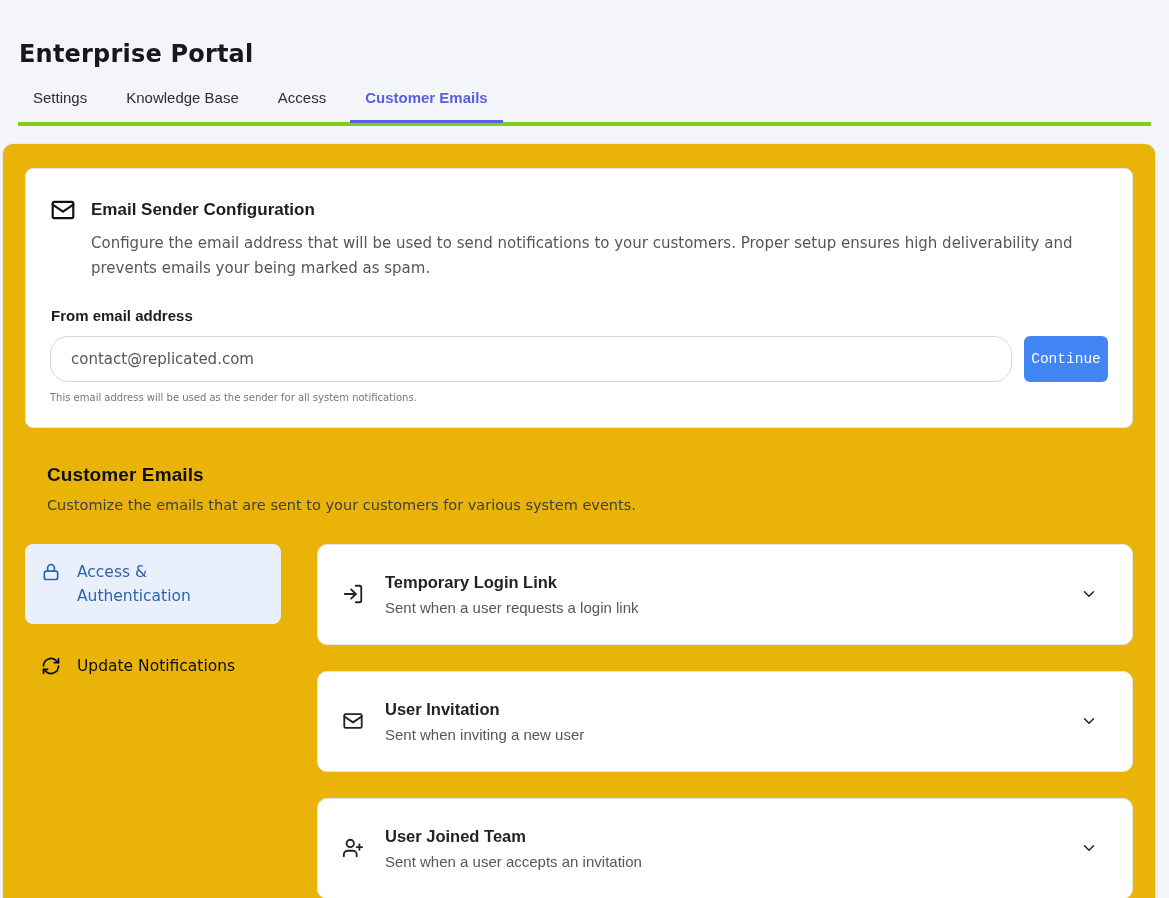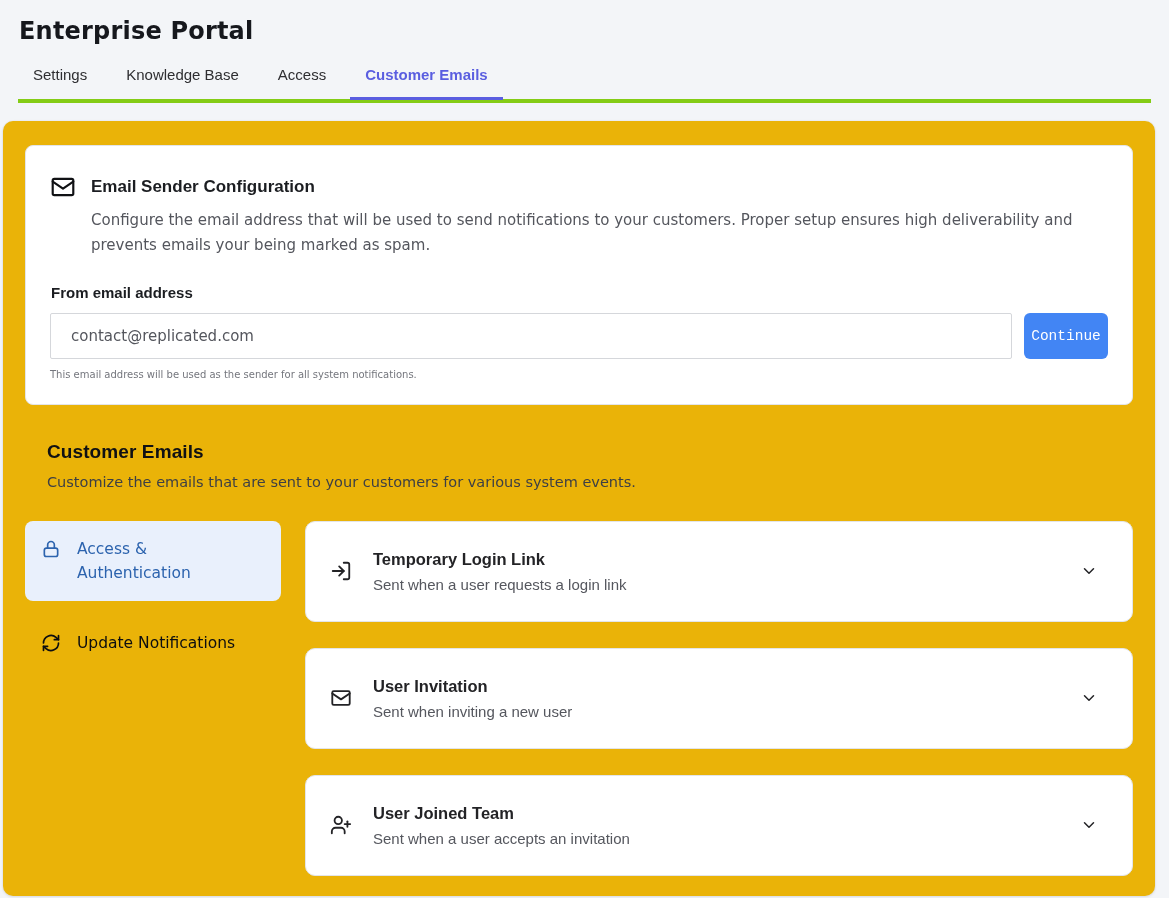--- a/index.html
+++ b/index.html
@@ -4,21 +4,21 @@
 <style>
   * { box-sizing: border-box; margin: 0; padding: 0; }
   html,body { width: 1169px; height: 898px; }
   body {
     background: #f3f5f8;
     font-family: "Liberation Sans", sans-serif;
     color: #1b1d21;
     overflow: hidden;
   }
   
-  .header { padding: 16px 19px 0 19px; }
+  .header { padding: 16px 19px 0 19px; margin-top: 23px; }
   .page-title {
     font-family: "DejaVu Sans", sans-serif;
     font-size: 24px; font-weight: 700; color: #16181d;
     line-height: 30px; letter-spacing: .2px;
   }
   .tabs {
     display: flex; gap: 9px;
     margin: 20px 18px 0 18px;
     border-bottom: 4px solid #84cc16;
   }
@@ -55,21 +55,21 @@
   .sender-desc {
     margin: 8px 0 0 41px;
     font-family: "DejaVu Sans", sans-serif;
     font-size: 15px; line-height: 1.65; color: #54565d;
     max-width: 1000px;
   }
   .from-label { margin: 26px 0 0 1px; font-size: 15px; font-weight: 700; color: #1b1d21; }
   .input-row { display: flex; gap: 12px; margin-top: 12px; align-items: stretch; }
   .email-input {
     flex: 1; height: 46px;
-    border: 1px solid #d5d7db; border-radius: 2px;
+    border: 1px solid #d5d7db; border-radius: 18px;
     padding: 12px 20px; font-size: 15px; color: #54565d;
     font-family: "DejaVu Sans", sans-serif;
     background: #fff; outline: none;
   }
   .continue-btn {
     width: 84px; height: 46px;
     background: #4285f4; color: #ffffff;
     border: none; border-radius: 6px;
     font-size: 14.5px; cursor: pointer;
     font-family: Liberation Mono, monospace;
@@ -82,21 +82,21 @@
   .section-title {
     margin: 36px 0 0 22px;
     font-size: 19px; font-weight: 700; color: #101114;
     letter-spacing: .1px;
   }
   .section-subtitle {
     margin: 11px 0 0 22px;
     font-family: "DejaVu Sans", sans-serif;
     font-size: 14.5px; color: #3d3f45;
   }
-  .content-grid { display: flex; gap: 24px; margin-top: 31px; align-items: flex-start; }
+  .content-grid { display: flex; gap: 36px; margin-top: 31px; align-items: flex-start; }
   
   .category-nav { width: 256px; flex: 0 0 auto; }
   .cat-item {
     display: flex; gap: 16px; align-items: flex-start;
     padding: 16px; border-radius: 8px; cursor: pointer;
     font-family: "DejaVu Sans", sans-serif;
     font-size: 15.5px; line-height: 1.55;
   }
   .cat-item .icon { flex: 0 0 auto; margin-top: 2px; display: flex; }
   .cat-item.active { background: #e9f0fc; color: #2c63ae; }

